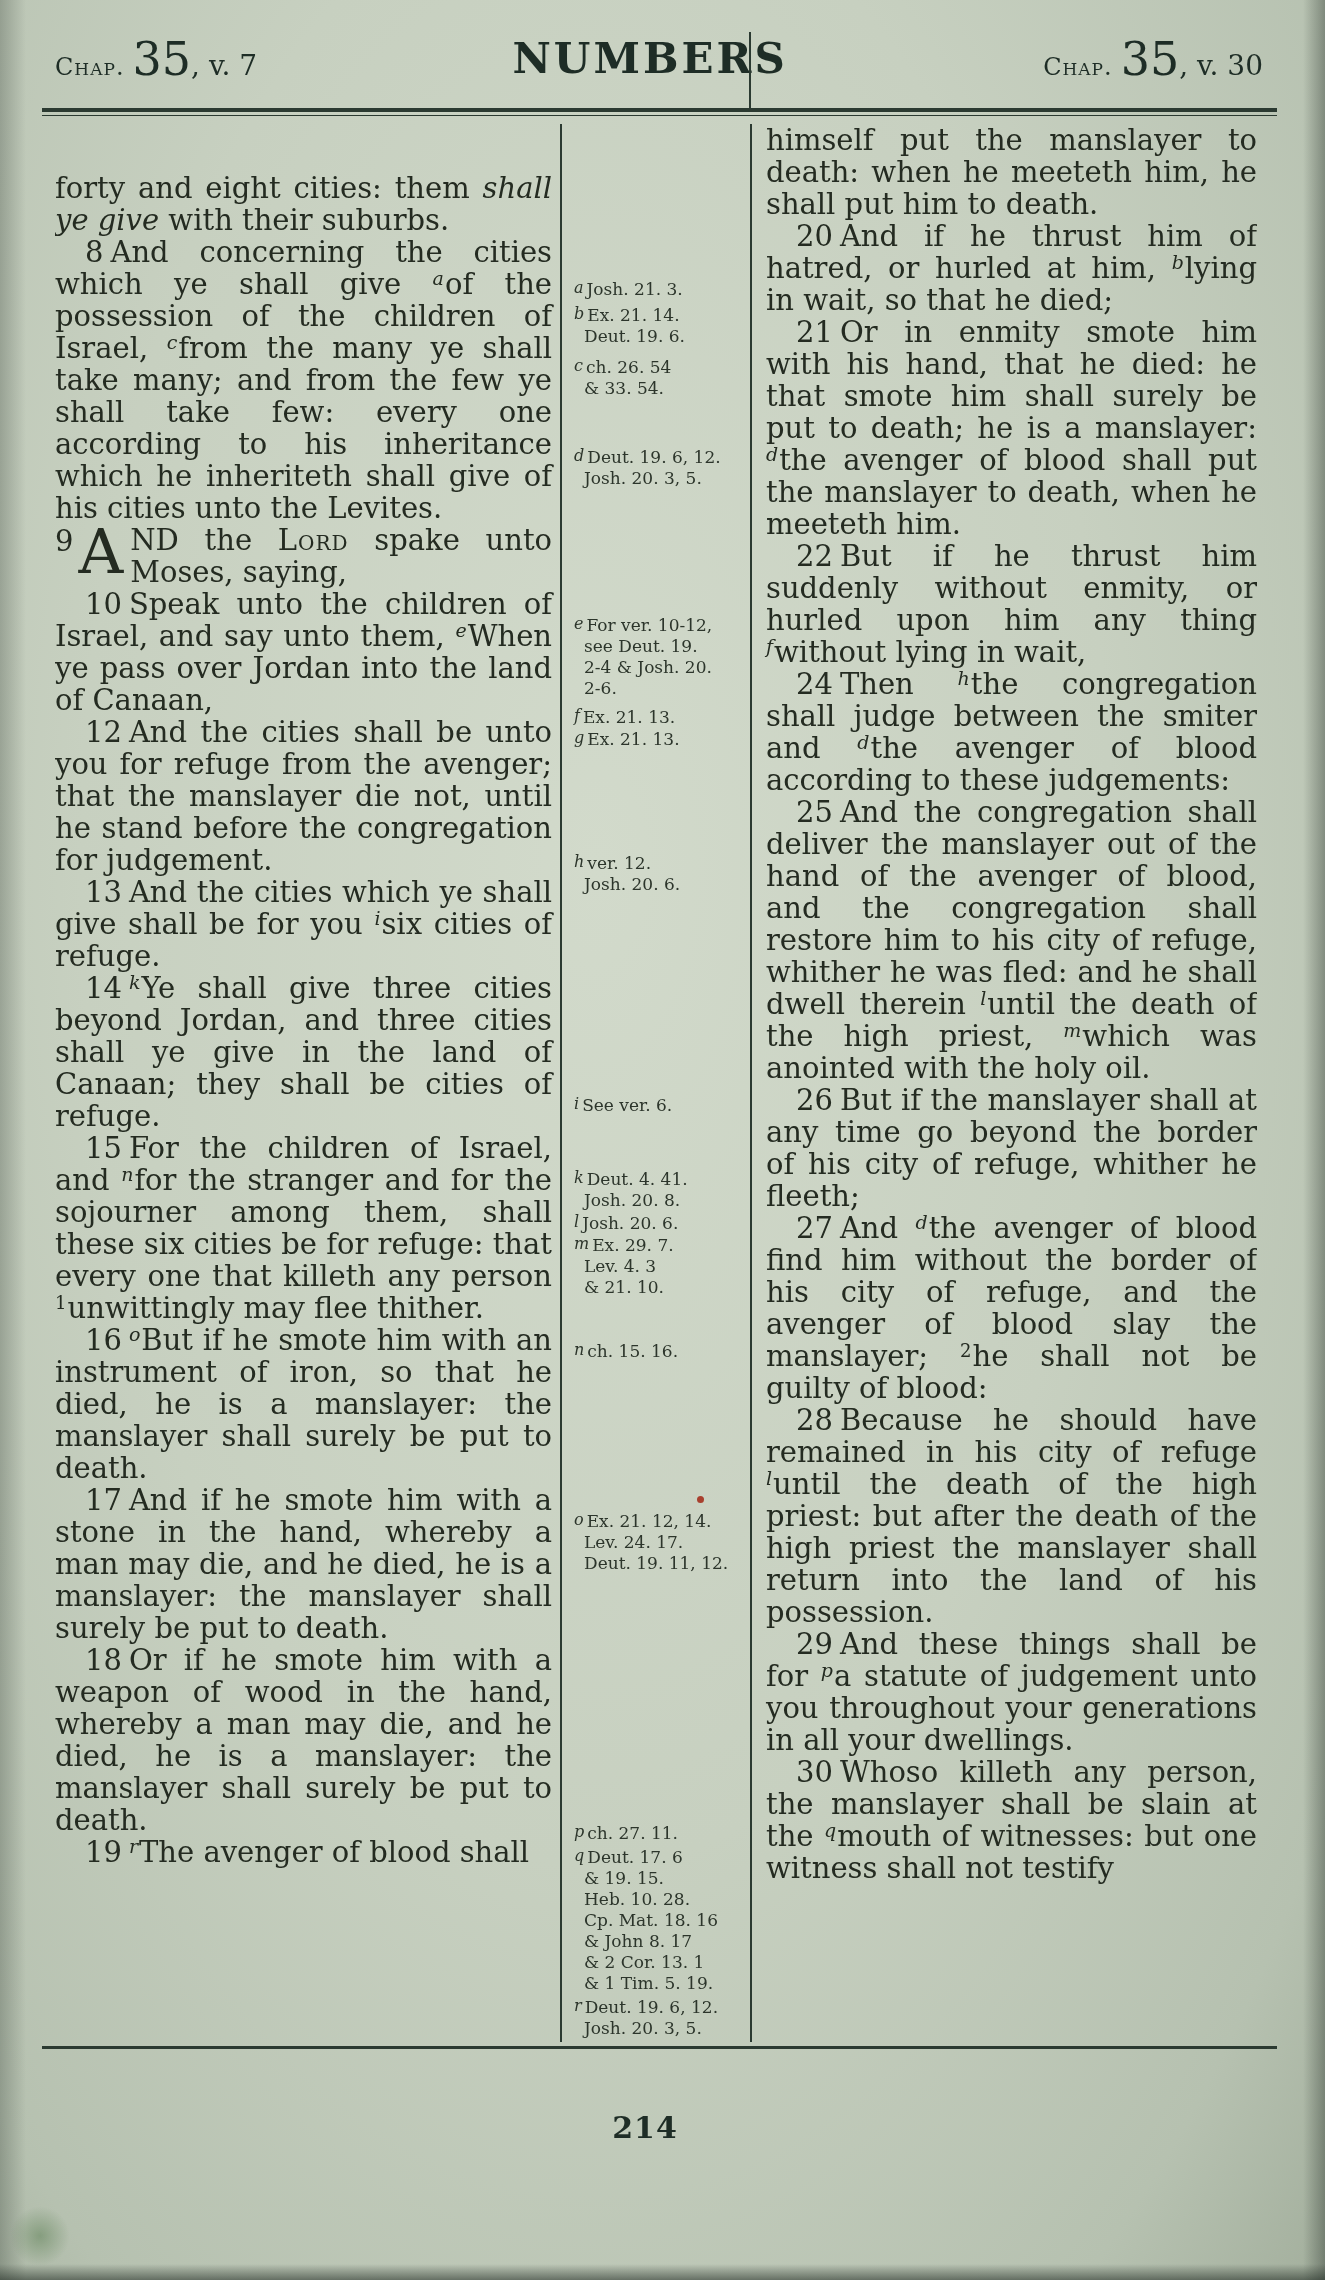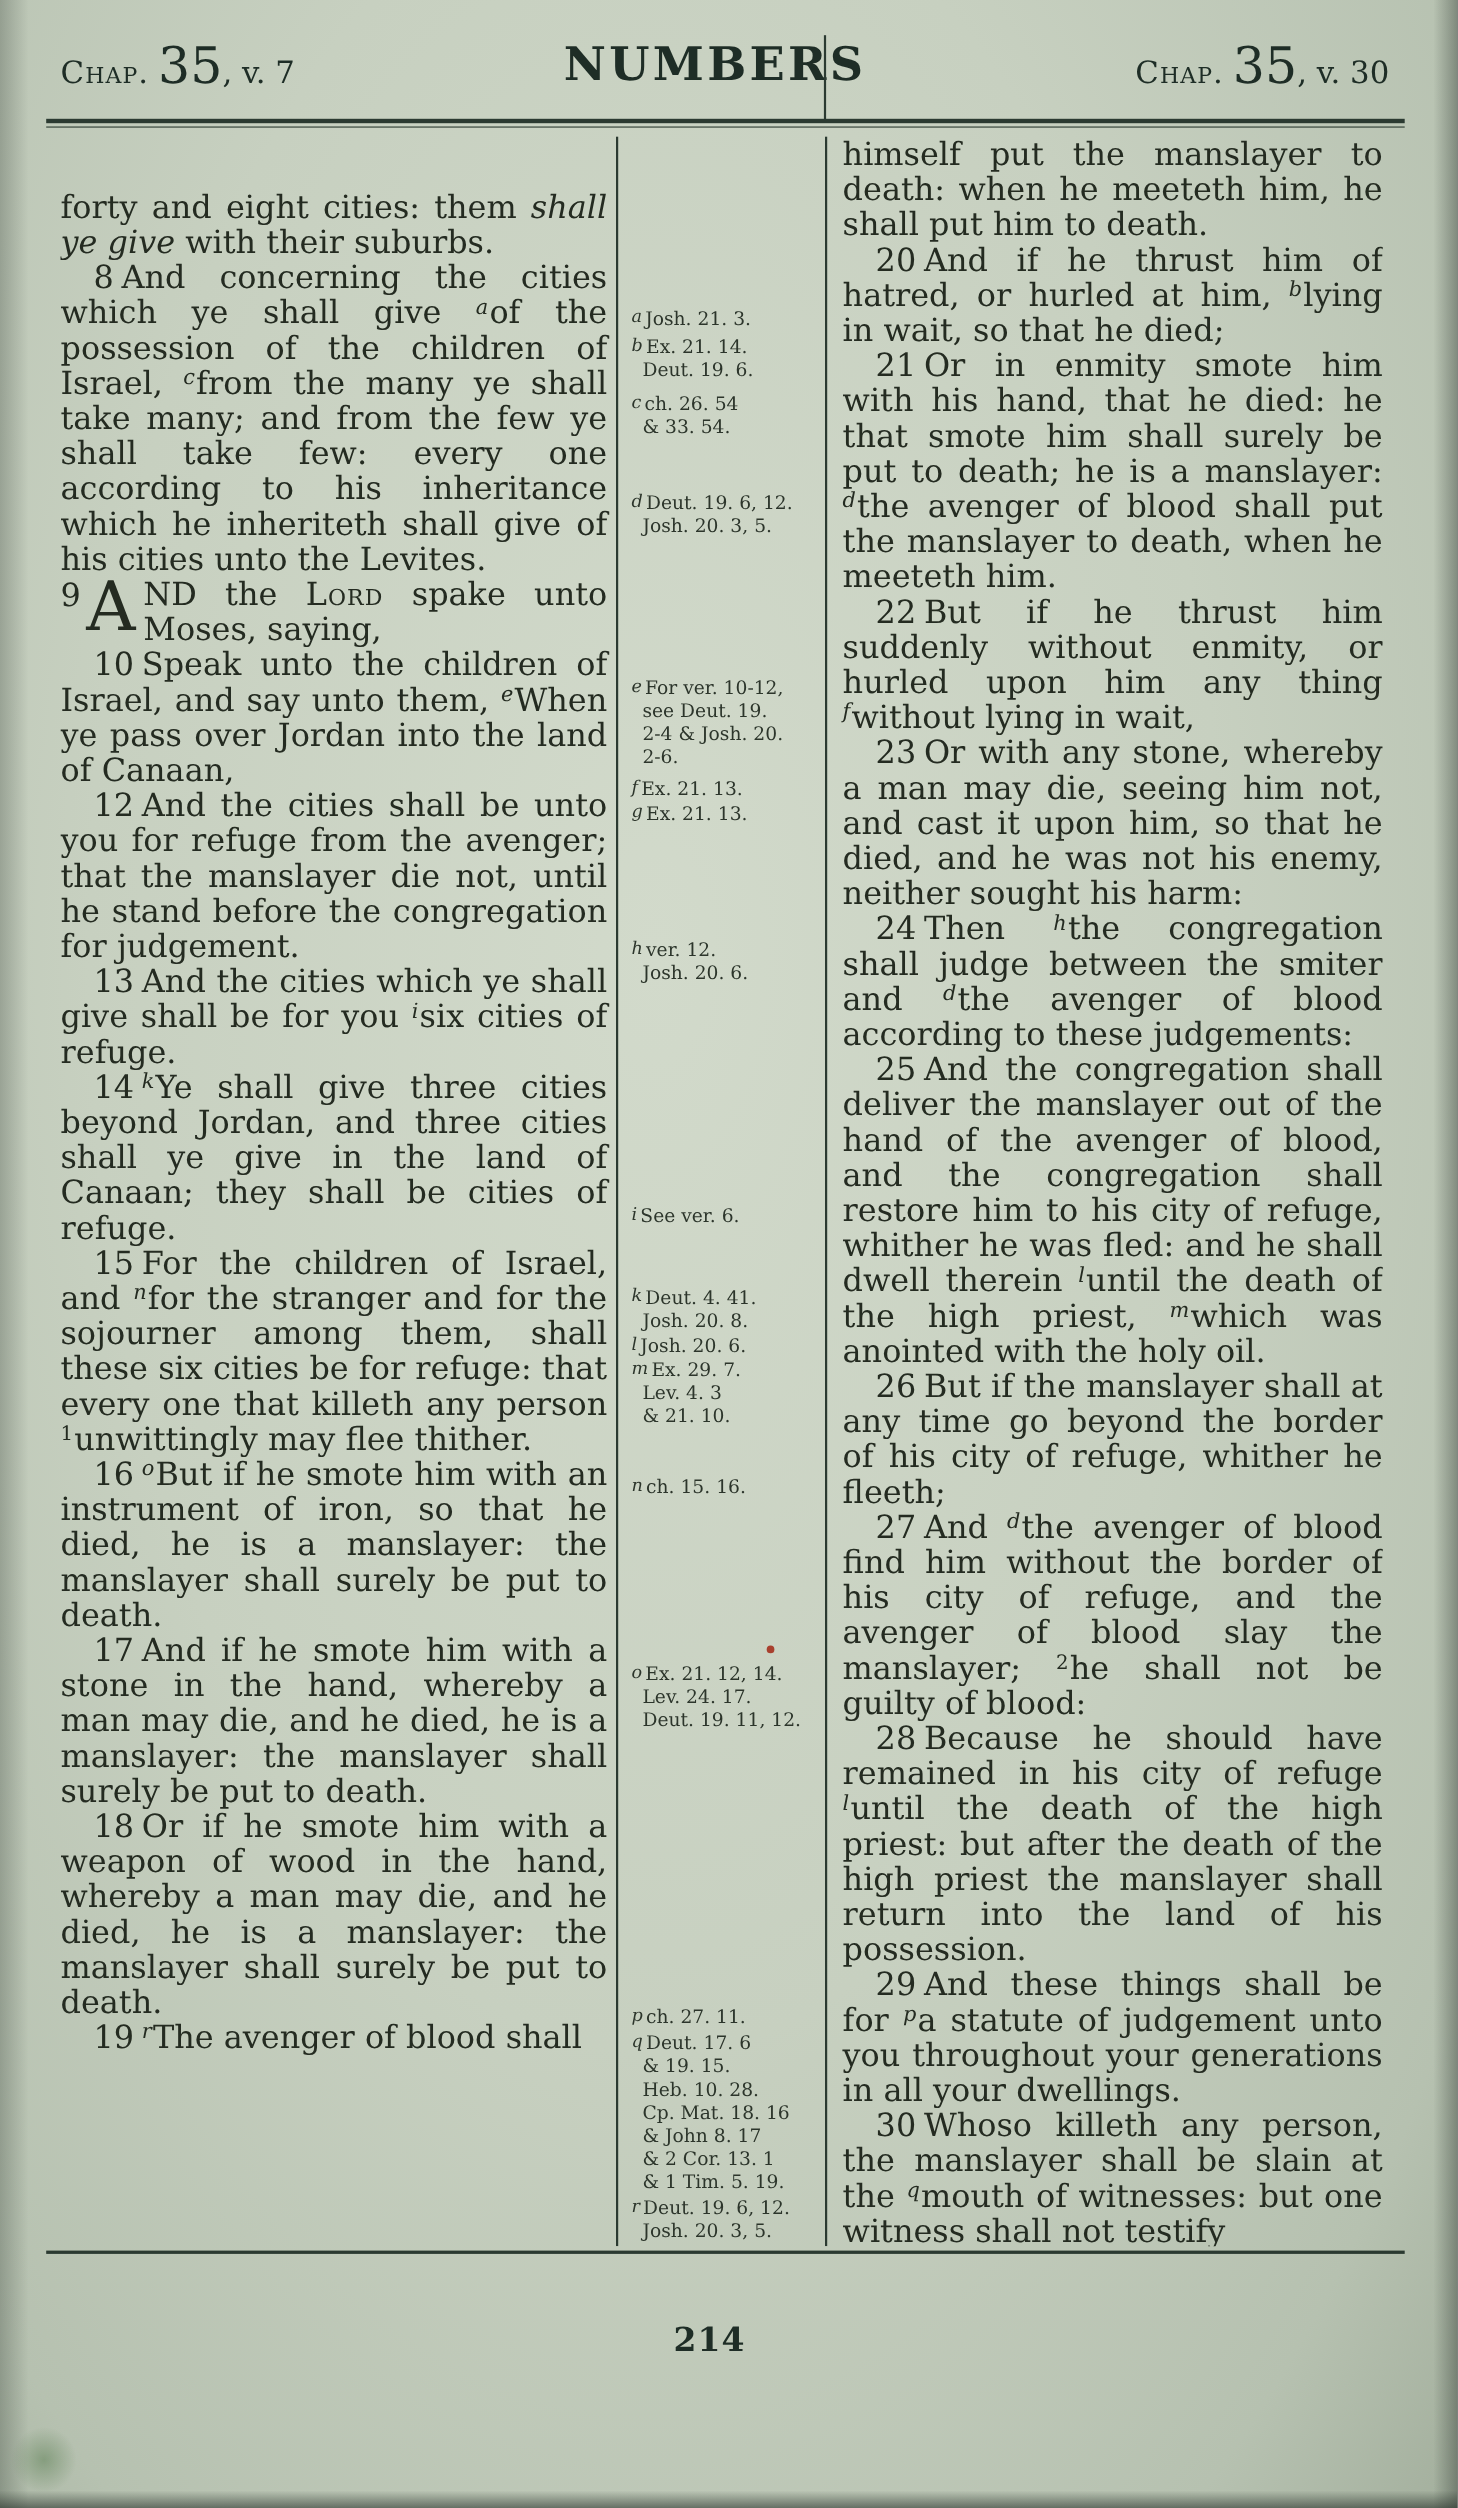--- a/index.html
+++ b/index.html
@@ -20,21 +20,21 @@
     background:linear-gradient(to right, rgba(30,40,33,0.25), rgba(0,0,0,0)); }
   .blotch { position:absolute; left:10px; bottom:14px; width:60px; height:60px; border-radius:50%;
     background:radial-gradient(circle, rgba(96,130,88,0.55), rgba(96,130,88,0) 70%); }
   .speck { position:absolute; left:697px; top:1496px; width:7px; height:7px; border-radius:50%;
     background:#a8402e; }
 
   
   .header { position:absolute; top:36px; left:55px; right:62px; display:flex;
     justify-content:space-between; align-items:baseline; color:#1e2d26; }
   .running-head { display:flex; align-items:baseline; white-space:nowrap; }
-  .chap-label { font-variant:small-caps; font-size:28px; letter-spacing:1px; margin-right:8px; }
+  .chap-label { font-variant:small-caps; font-size:24px; letter-spacing:1px; margin-right:8px; }
   .chap-num { font-size:46px; line-height:1; }
   .chap-verse { font-size:28px; }
   .book-title { font-size:42px; font-weight:bold; letter-spacing:3px; transform:translateY(-2px); }
   .header-divider { position:absolute; left:749px; top:32px; width:2px; height:78px; background:#2b3a31; }
 
   
   .rule-top { position:absolute; left:42px; right:48px; top:108px; height:8px;
     border-top:4px solid #2b3a31; border-bottom:1px solid #2b3a31; }
   .rule-bottom { position:absolute; left:42px; right:48px; top:2046px; height:3px; background:#2b3a31; }
 
@@ -185,21 +185,20 @@
         <div class="ref-group" style="top: 1850px;">
           <div class="ref-line"><span class="ref-letter">r</span>Deut. 19. 6, 12.</div>
           <div class="ref-line cont">Josh. 20. 3, 5.</div>
         </div>
       </div>
     <div class="col-right">
         <p class="verse cont">himself put the manslayer to death: when he meeteth him, he shall put him to death.</p>
         <p class="verse"><span class="vnum">20</span>And if he thrust him of hatred, or hurled at him, <span class="ref-sup">b</span>lying in wait, so that he died;</p>
         <p class="verse"><span class="vnum">21</span>Or in enmity smote him with his hand, that he died: he that smote him shall surely be put to death; he is a manslayer: <span class="ref-sup">d</span>the avenger of blood shall put the manslayer to death, when he meeteth him.</p>
         <p class="verse"><span class="vnum">22</span>But if he thrust him suddenly without enmity, or hurled upon him any thing <span class="ref-sup">f</span>without lying in wait,</p>
-        <p class="verse"><span class="vnum">23</span>Or with any stone, whereby a man may die, seeing him not, and cast it upon him, so that he died, and he was not his enemy, neither sought his harm:</p>
         <p class="verse"><span class="vnum">24</span>Then <span class="ref-sup">h</span>the congregation shall judge between the smiter and <span class="ref-sup">d</span>the avenger of blood according to these judgements:</p>
         <p class="verse"><span class="vnum">25</span>And the congregation shall deliver the manslayer out of the hand of the avenger of blood, and the congregation shall restore him to his city of refuge, whither he was fled: and he shall dwell therein <span class="ref-sup">l</span>until the death of the high priest, <span class="ref-sup">m</span>which was anointed with the holy oil.</p>
         <p class="verse"><span class="vnum">26</span>But if the manslayer shall at any time go beyond the border of his city of refuge, whither he fleeth;</p>
         <p class="verse"><span class="vnum">27</span>And <span class="ref-sup">d</span>the avenger of blood find him without the border of his city of refuge, and the avenger of blood slay the manslayer; <span class="fn-sup">2</span>he shall not be guilty of blood:</p>
         <p class="verse"><span class="vnum">28</span>Because he should have remained in his city of refuge <span class="ref-sup">l</span>until the death of the high priest: but after the death of the high priest the manslayer shall return into the land of his possession.</p>
         <p class="verse"><span class="vnum">29</span>And these things shall be for <span class="ref-sup">p</span>a statute of judgement unto you throughout your generations in all your dwellings.</p>
         <p class="verse"><span class="vnum">30</span>Whoso killeth any person, the manslayer shall be slain at the <span class="ref-sup">q</span>mouth of witnesses: but one witness shall not testify</p>
       </div>
   </div>
 

